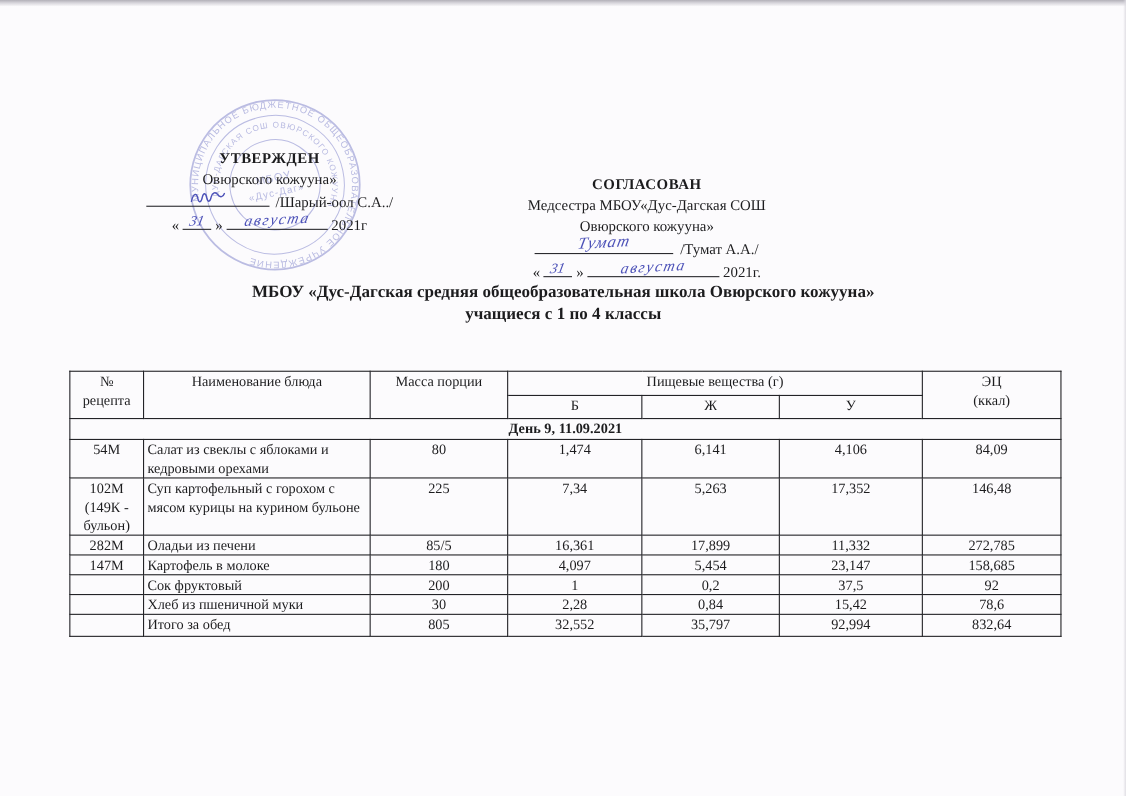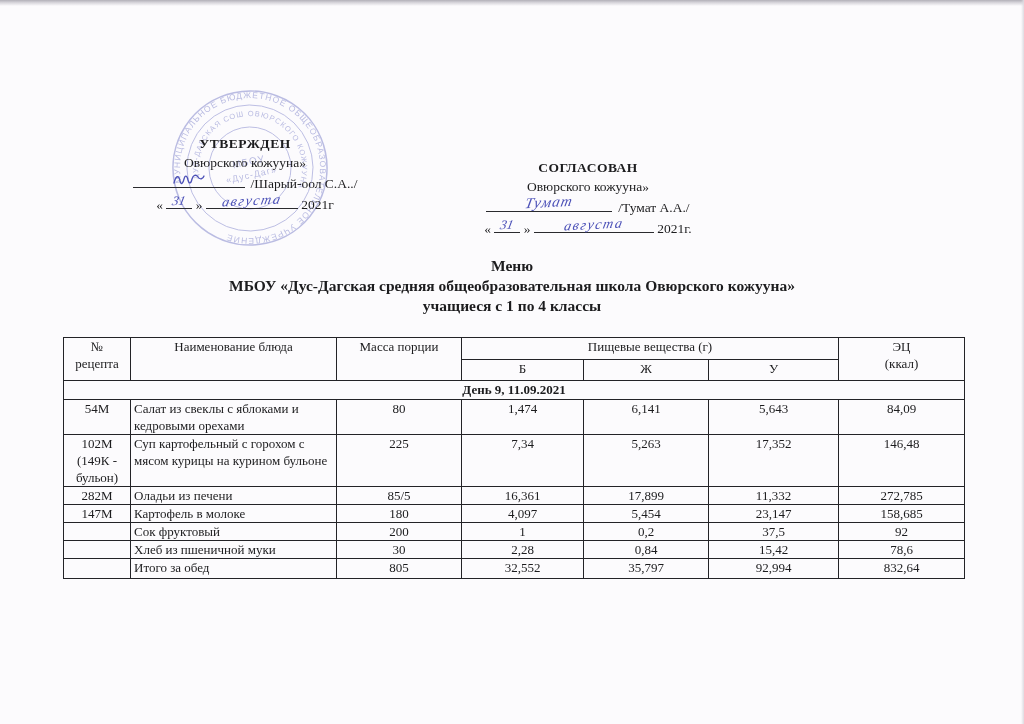--- a/index.html
+++ b/index.html
@@ -110,35 +110,35 @@
       <span>«</span>
       <span class="blank blank-day"><span class="hand hand-day">31</span></span>
       <span>»</span>
       <span class="blank blank-month-l"><span class="hand hand-month">августа</span></span>
       <span>2021г</span>
     </div>
   </div>
 
   <div class="approval approval-right">
     <div class="appr-heading">СОГЛАСОВАН</div>
+    <div class="appr-line">Медсестра МБОУ«Дус-Дагская СОШ</div>
     <div class="appr-line">Овюрского кожууна»</div>
     <div class="appr-line">
       <span class="blank blank-sig-r"><span class="hand hand-sig">Тумат</span></span><span class="sig-name">/Тумат А.А./</span>
     </div>
     <div class="appr-line">
       <span>«</span>
       <span class="blank blank-day"><span class="hand hand-day">31</span></span>
       <span>»</span>
       <span class="blank blank-month-r"><span class="hand hand-month">августа</span></span>
       <span>2021г.</span>
     </div>
   </div>
 
   <div class="doc-title">
-    <div>Меню</div>
     <div>МБОУ «Дус-Дагская средняя общеобразовательная школа Овюрского кожууна»</div>
     <div>учащиеся с 1 по 4 классы</div>
   </div>
 
   <table class="menu">
     <colgroup>
       <col style="width:67px">
         <col style="width:206px">
         <col style="width:125px">
       <col style="width:122px">
@@ -165,21 +165,21 @@
     <tbody>
       <tr class="day-row">
         <td colspan="7">День 9, 11.09.2021</td>
       </tr>
       <tr>
         <td class="c-code">54М</td>
         <td class="c-dish">Салат из свеклы с яблоками и кедровыми орехами</td>
         <td class="c-num">80</td>
         <td class="c-num">1,474</td>
         <td class="c-num">6,141</td>
-        <td class="c-num">5,643</td>
+        <td class="c-num">4,106</td>
         <td class="c-num">84,09</td>
       </tr>
       <tr>
         <td class="c-code">102М (149К - бульон)</td>
         <td class="c-dish">Суп картофельный с горохом с мясом курицы на курином бульоне</td>
         <td class="c-num">225</td>
         <td class="c-num">7,34</td>
         <td class="c-num">5,263</td>
         <td class="c-num">17,352</td>
         <td class="c-num">146,48</td>

